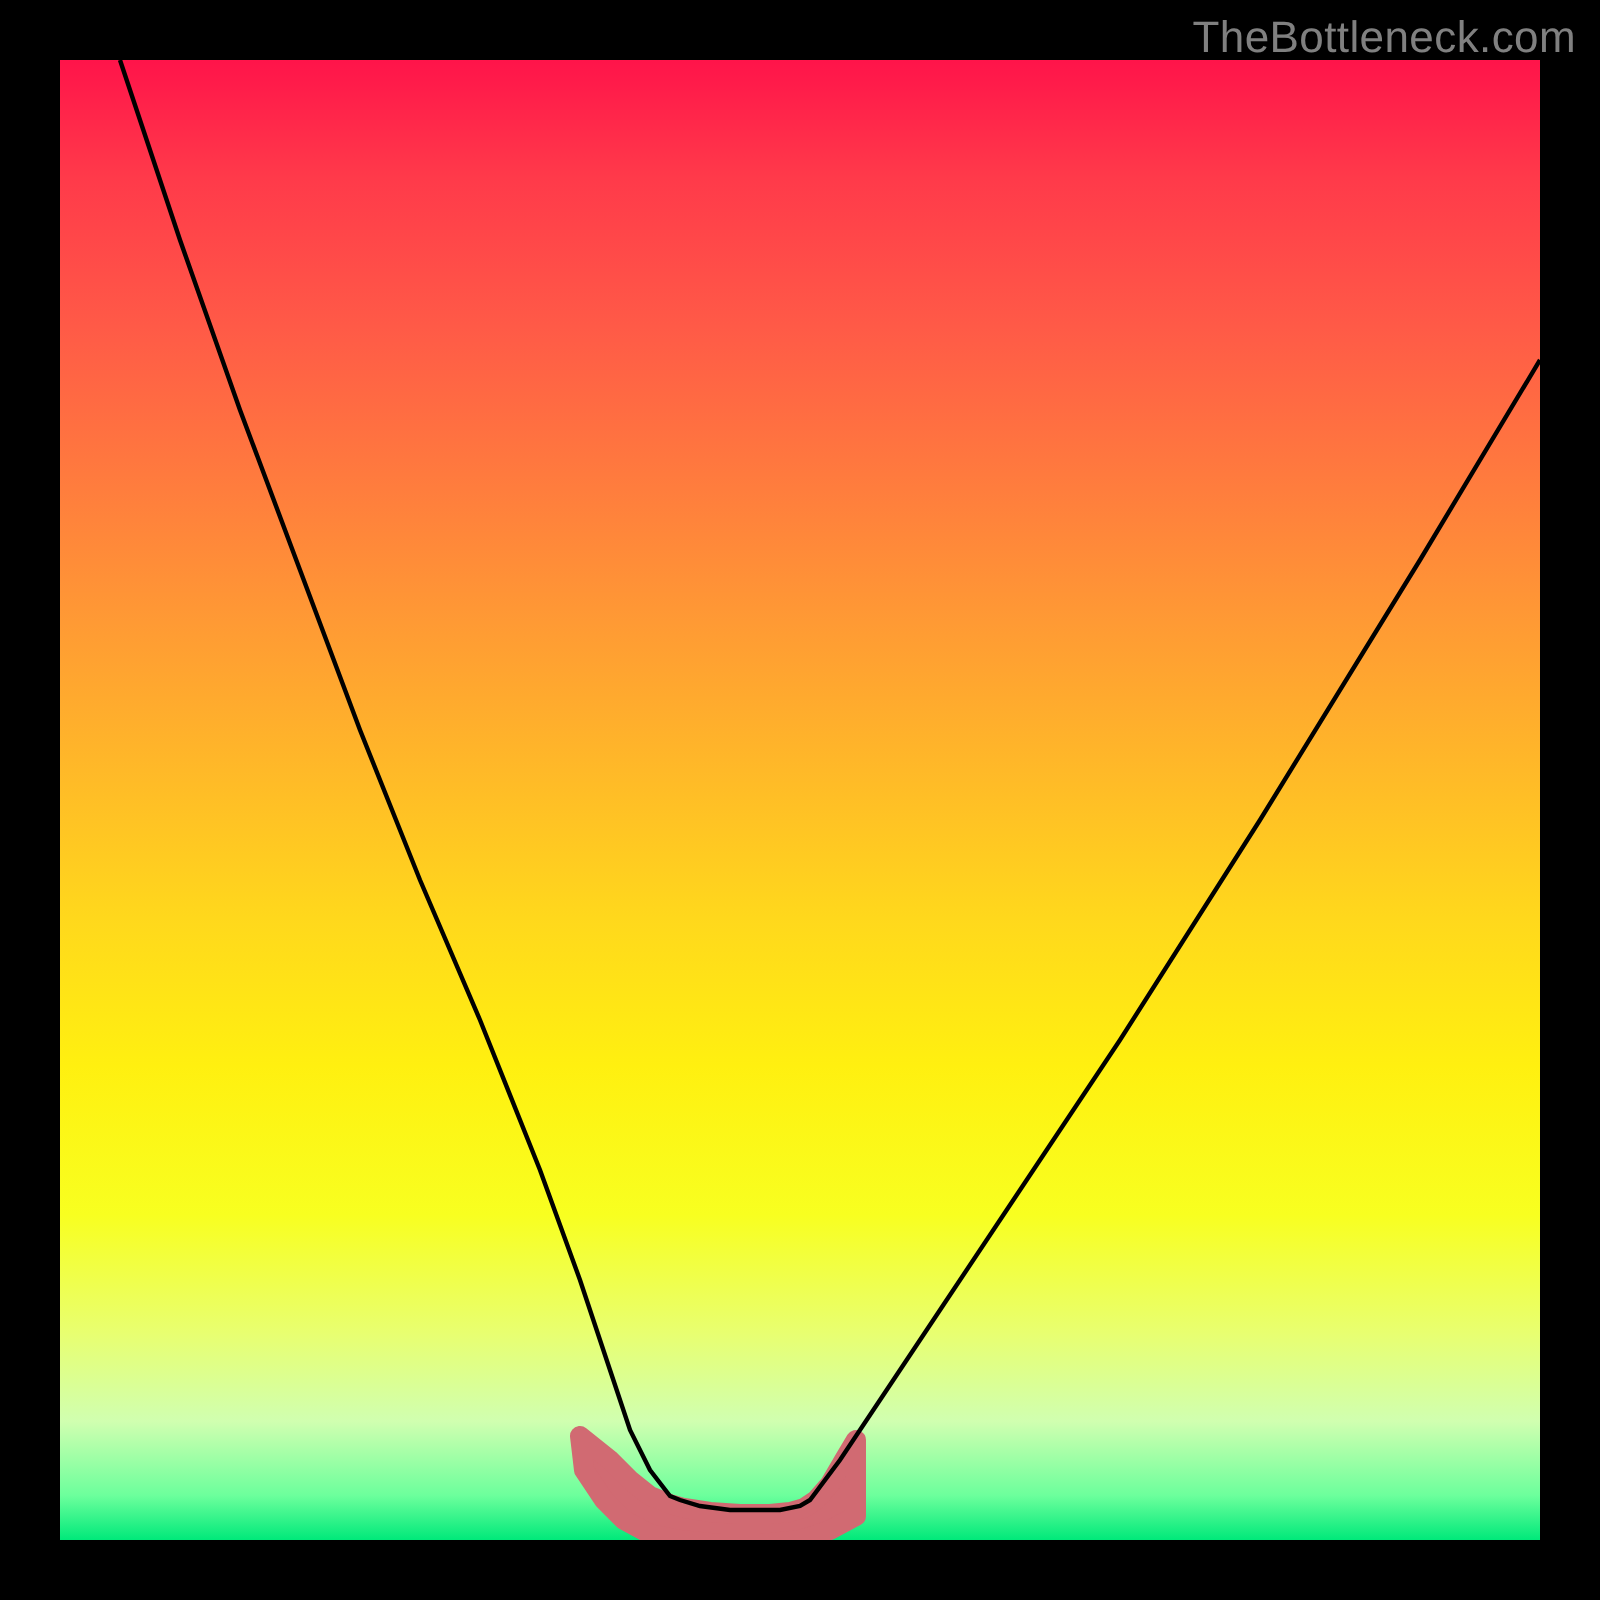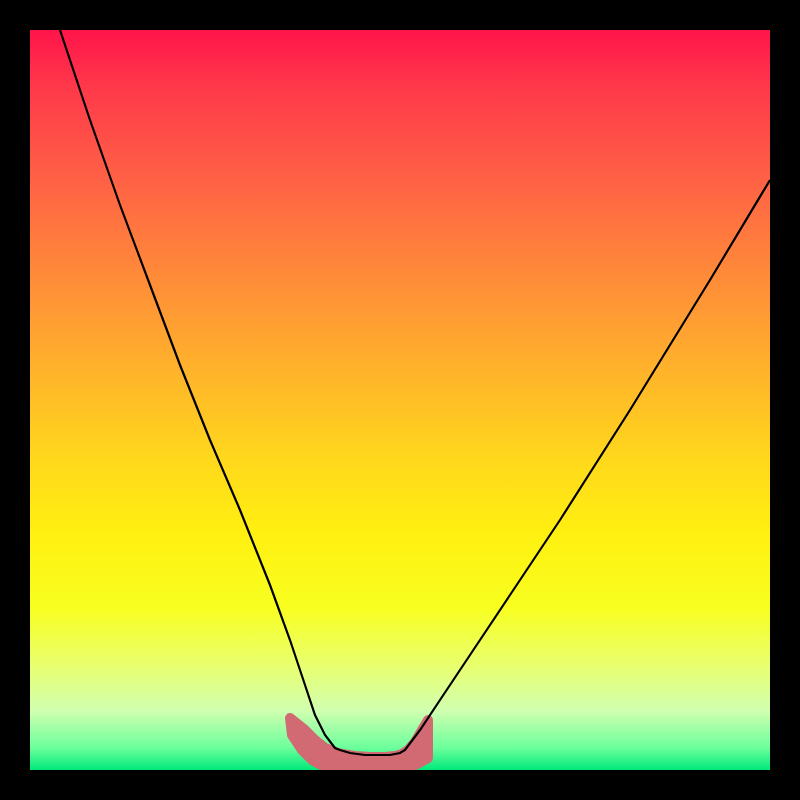--- a/index.html
+++ b/index.html
@@ -47,19 +47,20 @@
     font-size: 22px;
     font-weight: 500;
     letter-spacing: 0.2px;
     user-select: none;
   }
 </style>
 </head>
 <body>
 
 <div class="stage">
+  <div class="watermark">TheBottleneck.com</div>
   <div class="plot">
     <svg viewBox="0 0 740 740" preserveAspectRatio="none">
       <polygon id="band" fill="#d16a72" stroke="#d16a72" stroke-width="10" stroke-linejoin="round" points="260,688 275,700 285,710 295,718 305,722 312,724 325,726 340,727 355,727 365,726 372,724 378,720 385,712 392,700 398,690 398,728 385,735 370,740 350,742 330,742 310,740 295,737 282,730 272,720 262,705"></polygon>
       <path id="curve" fill="none" stroke="#000000" stroke-width="2.2" d="M30 0 L60 90 L90 175 L120 255 L150 335 L180 410 L210 480 L240 555 L260 610 L275 655 L285 685 L295 705 L305 718 L310 720 L320 723 L335 725 L350 725 L360 725 L370 723 L375 720 L390 700 L410 670 L440 625 L480 565 L530 490 L600 380 L680 250 L740 150"></path>
     </svg>
   </div>
 </div>
 
 </body></html>

